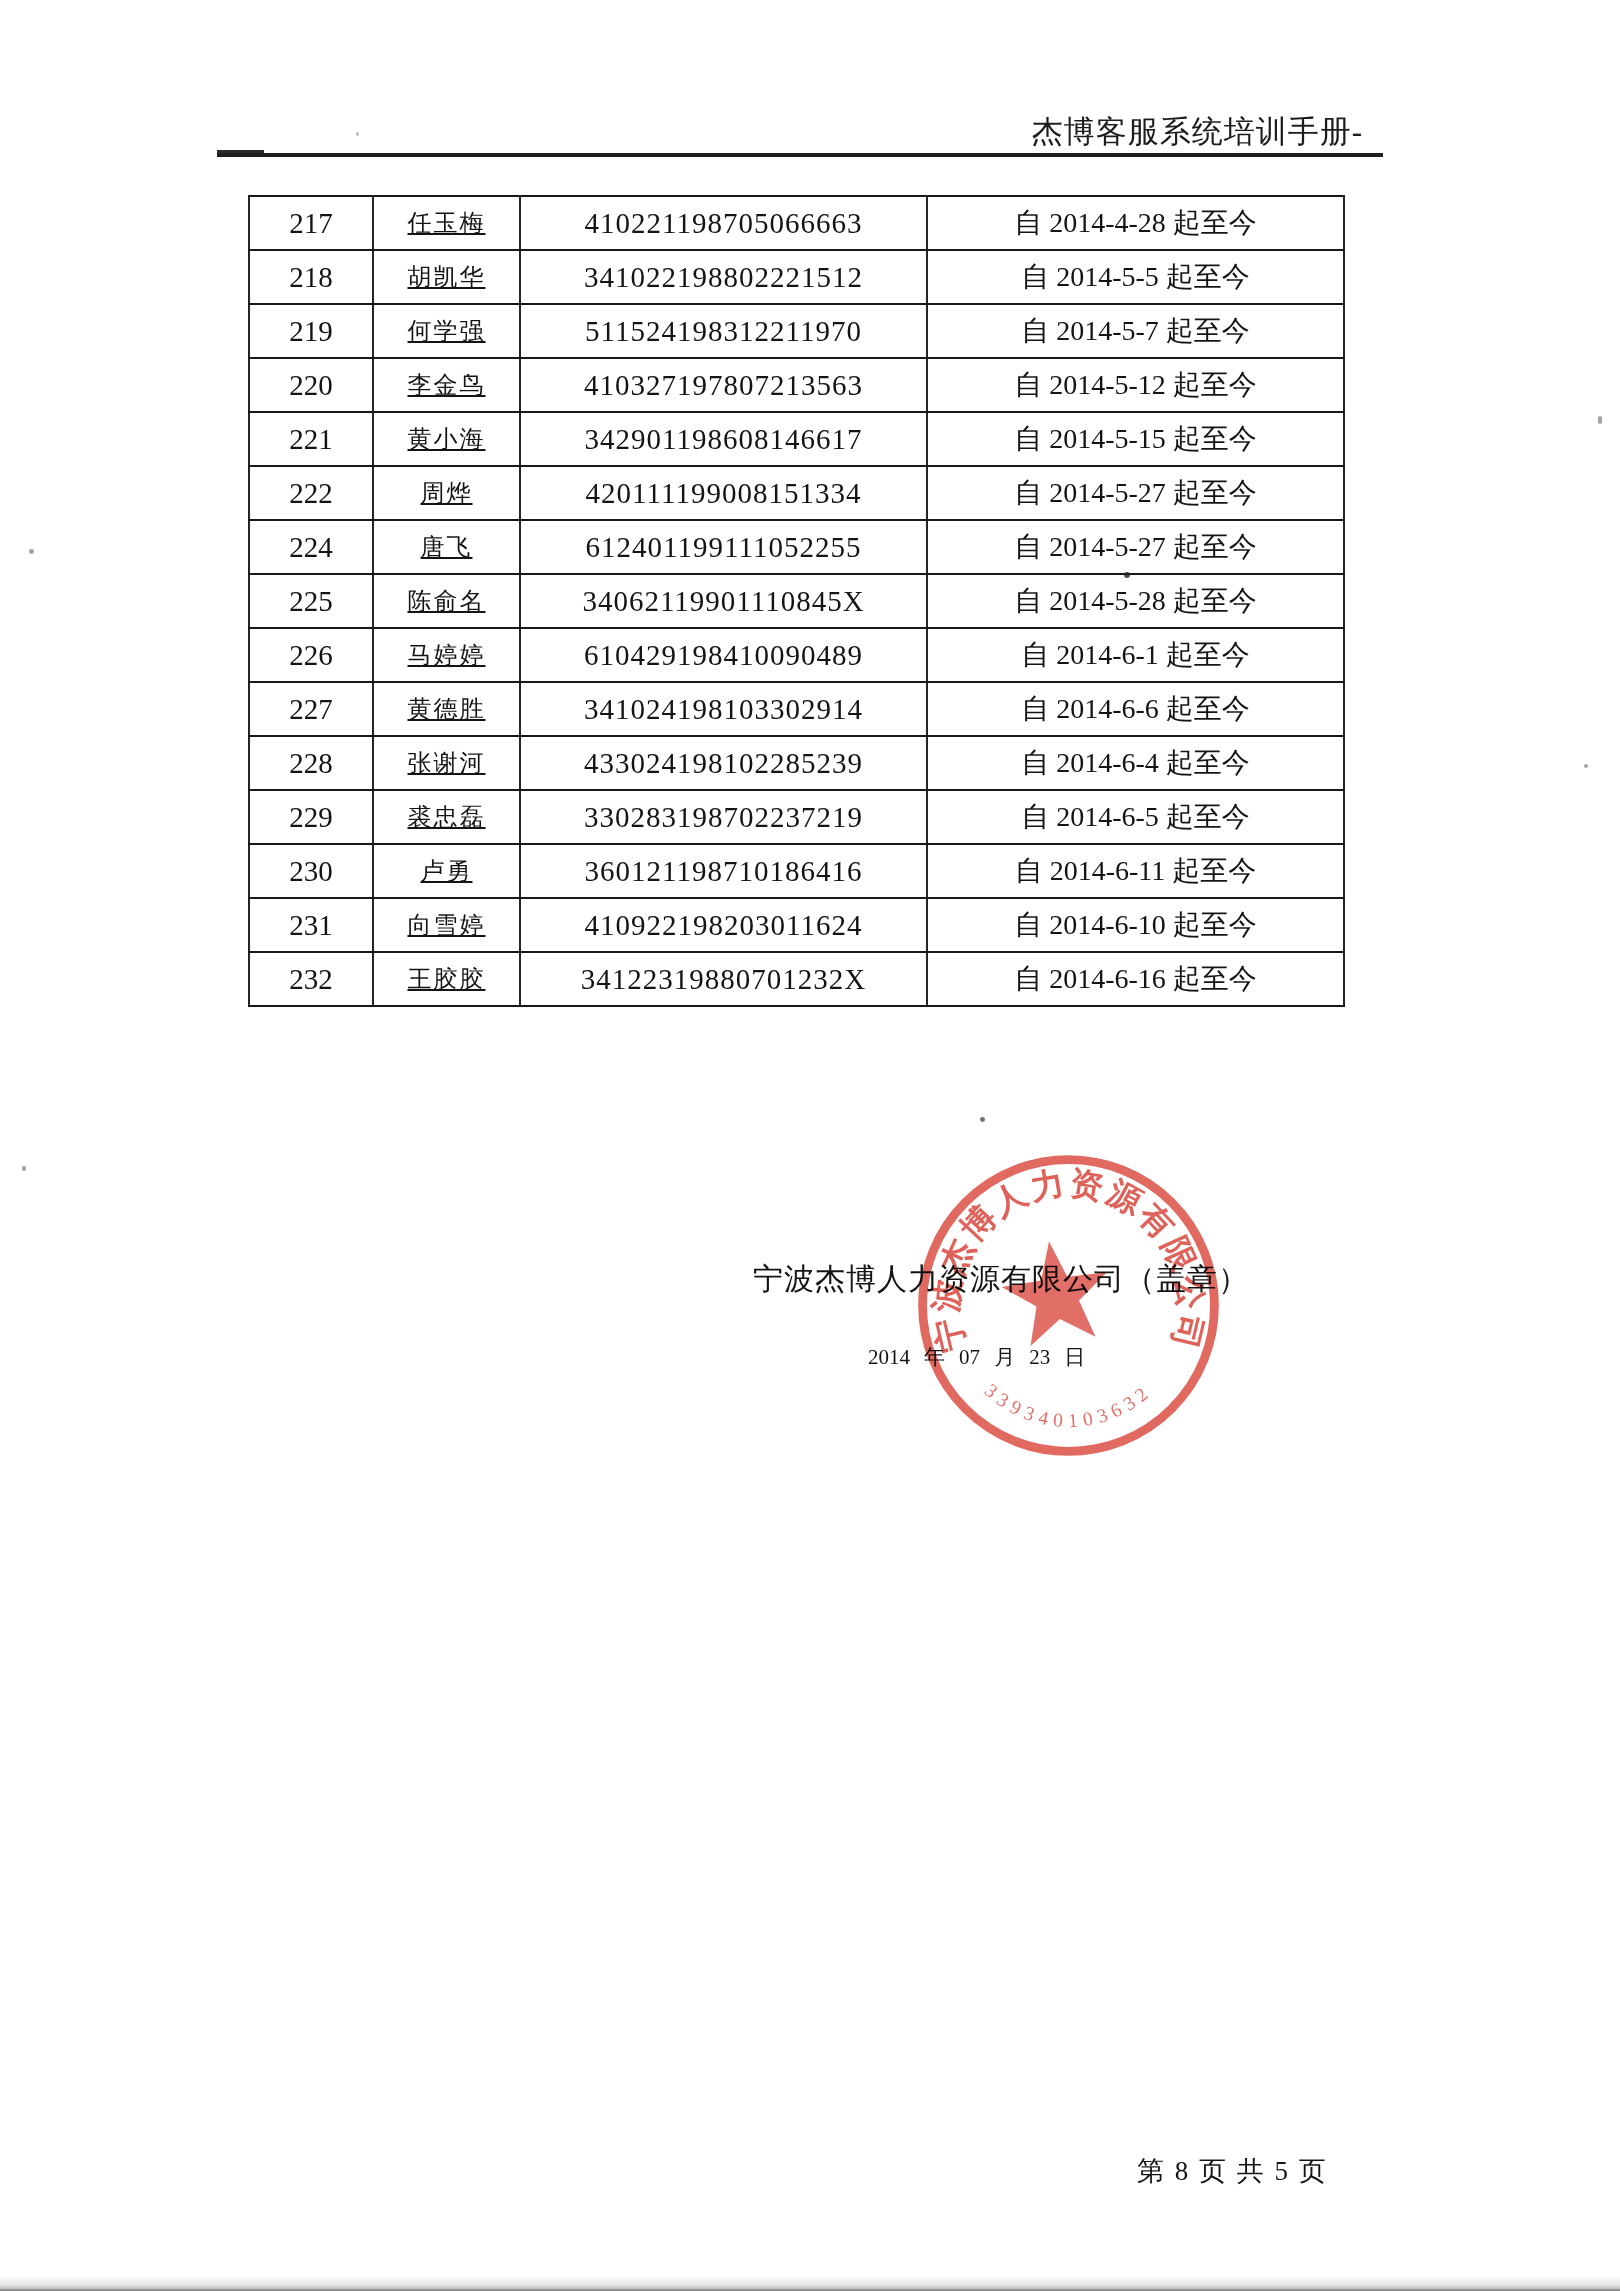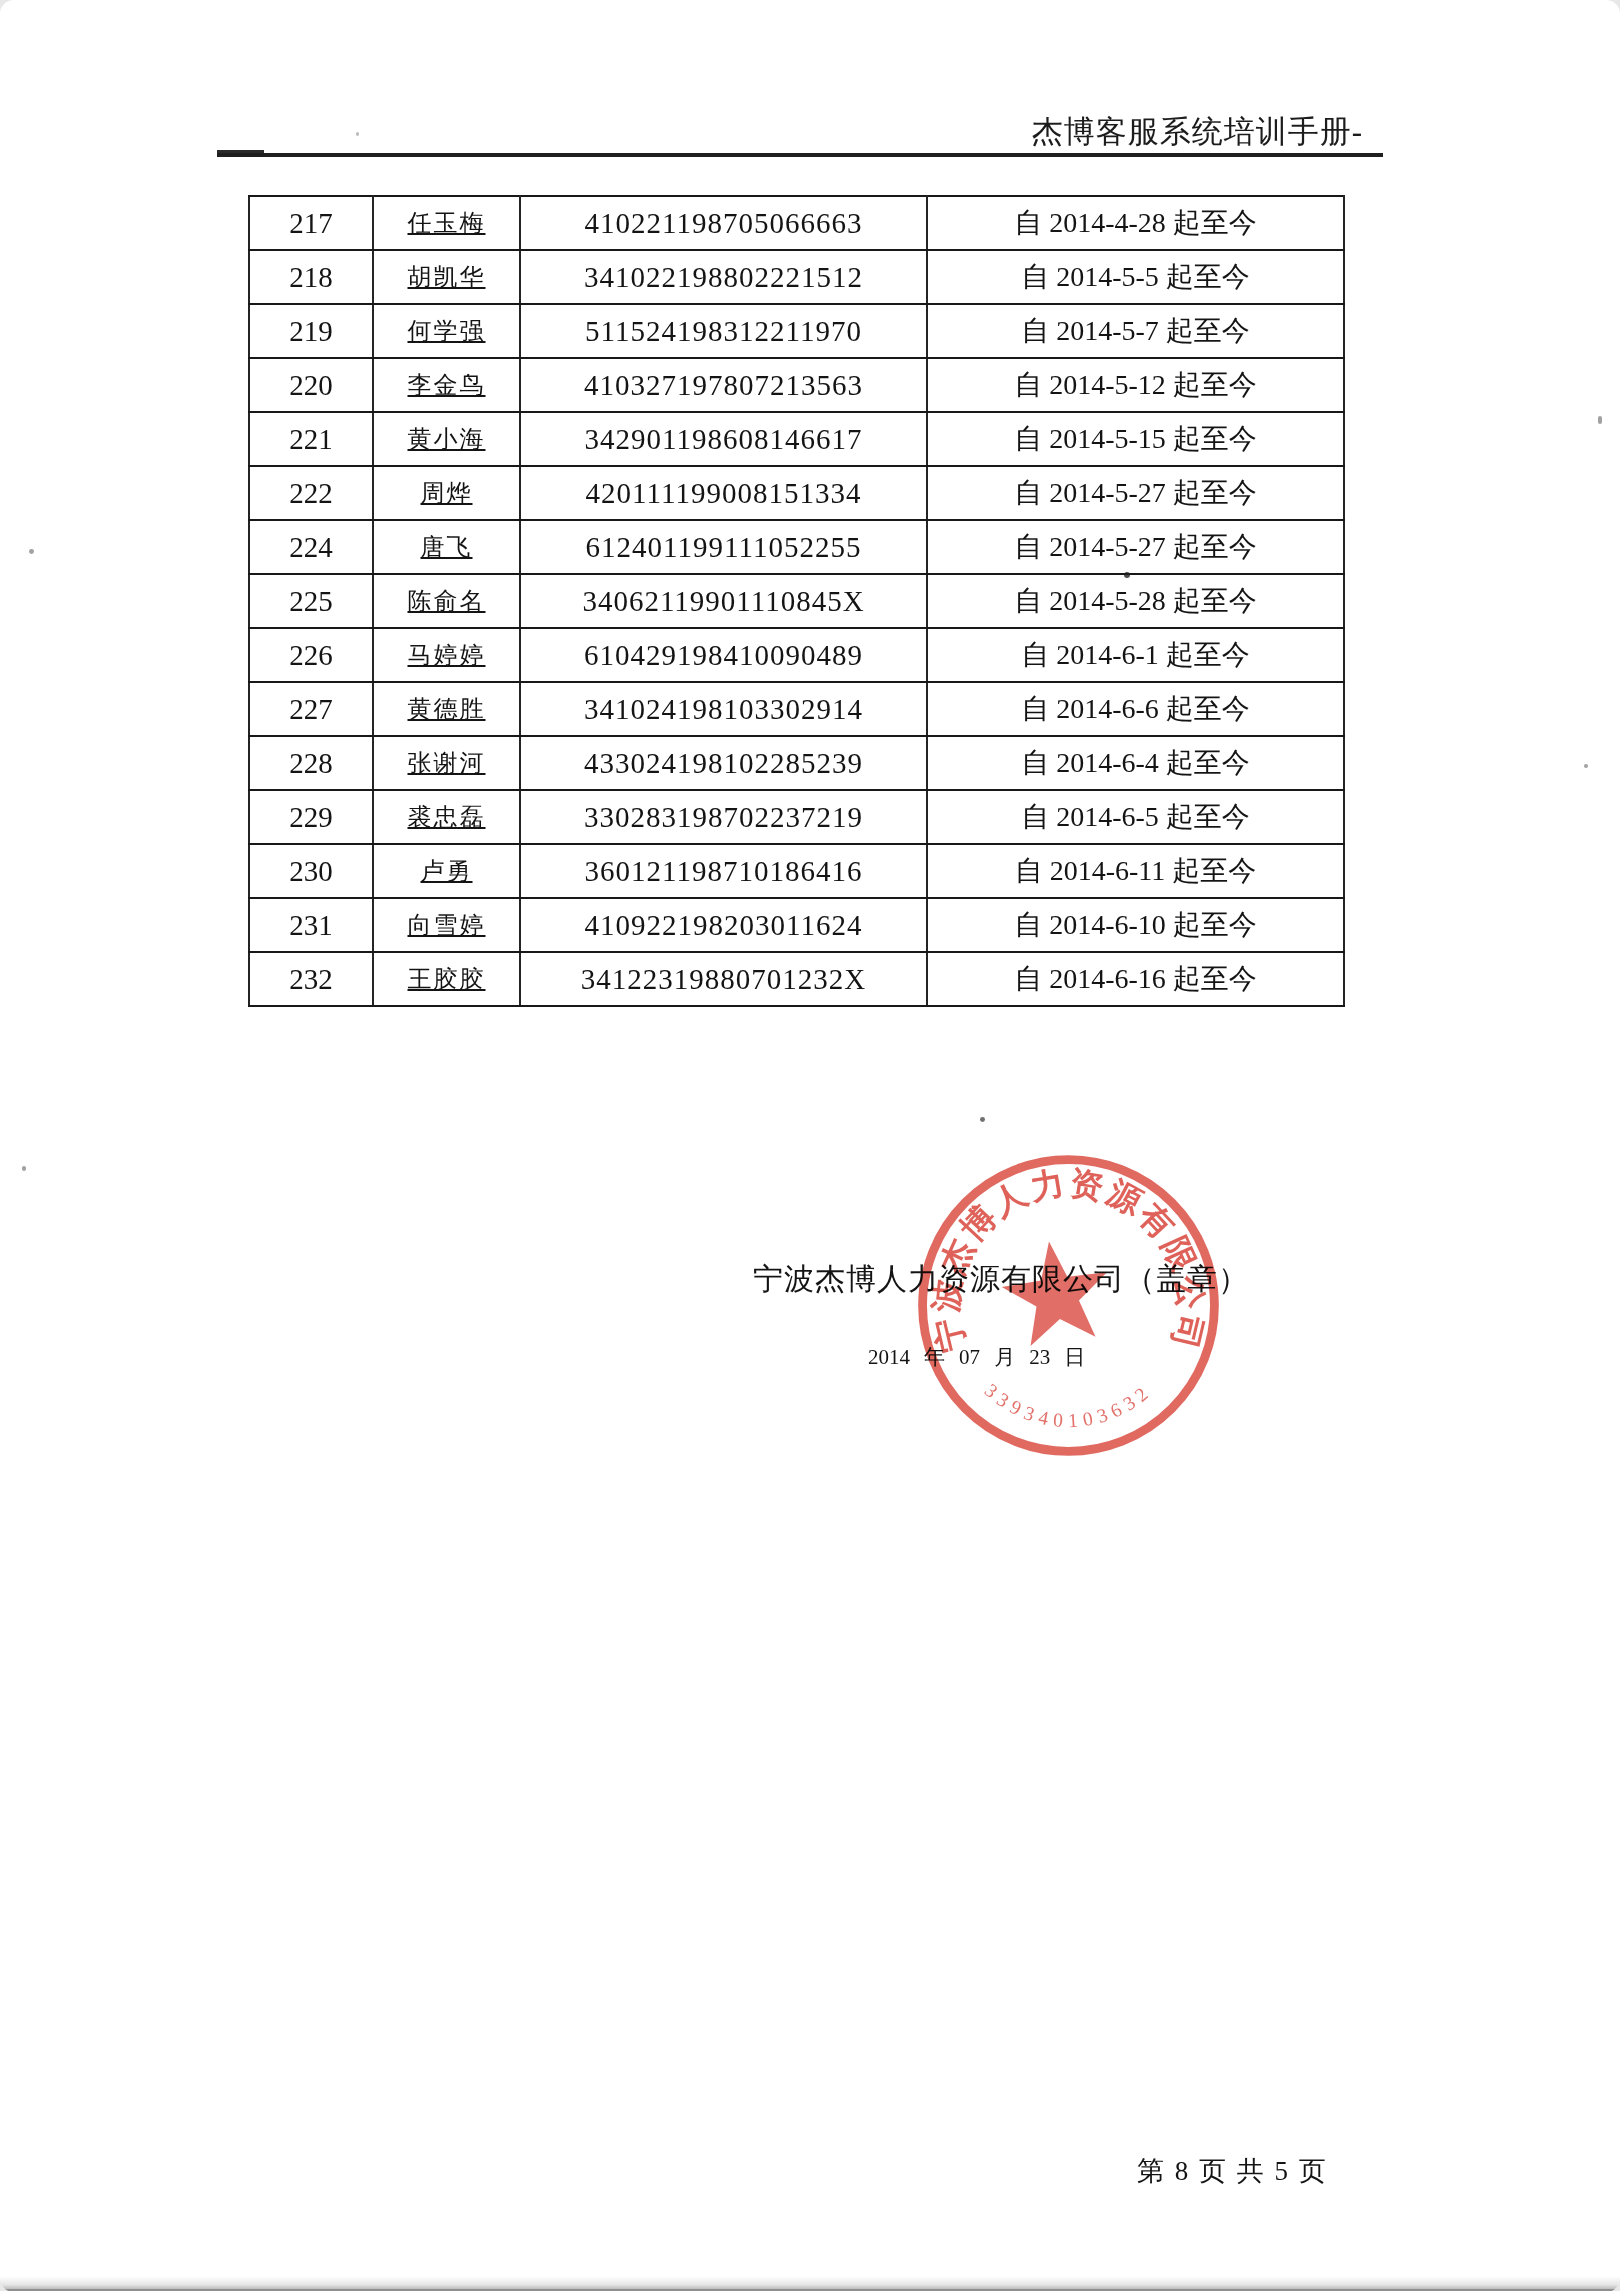--- a/index.html
+++ b/index.html
@@ -3,21 +3,20 @@
 <meta charset="utf-8">
 <style>
   html,body{margin:0;padding:0;background:#e8e8e8;}
   .page{
     position:relative;
     width:1620px;height:2292px;
     background:#ffffff;
     overflow:hidden;
     font-family:"Liberation Serif","DejaVu Serif",serif;
     color:#141414;
-    border-radius:14px;
   }
   
   .header-title{
     position:absolute;
     top:111px;right:257px;
     font-size:31px;
     letter-spacing:1px;
     color:#1c1c1c;
     white-space:nowrap;
   }

